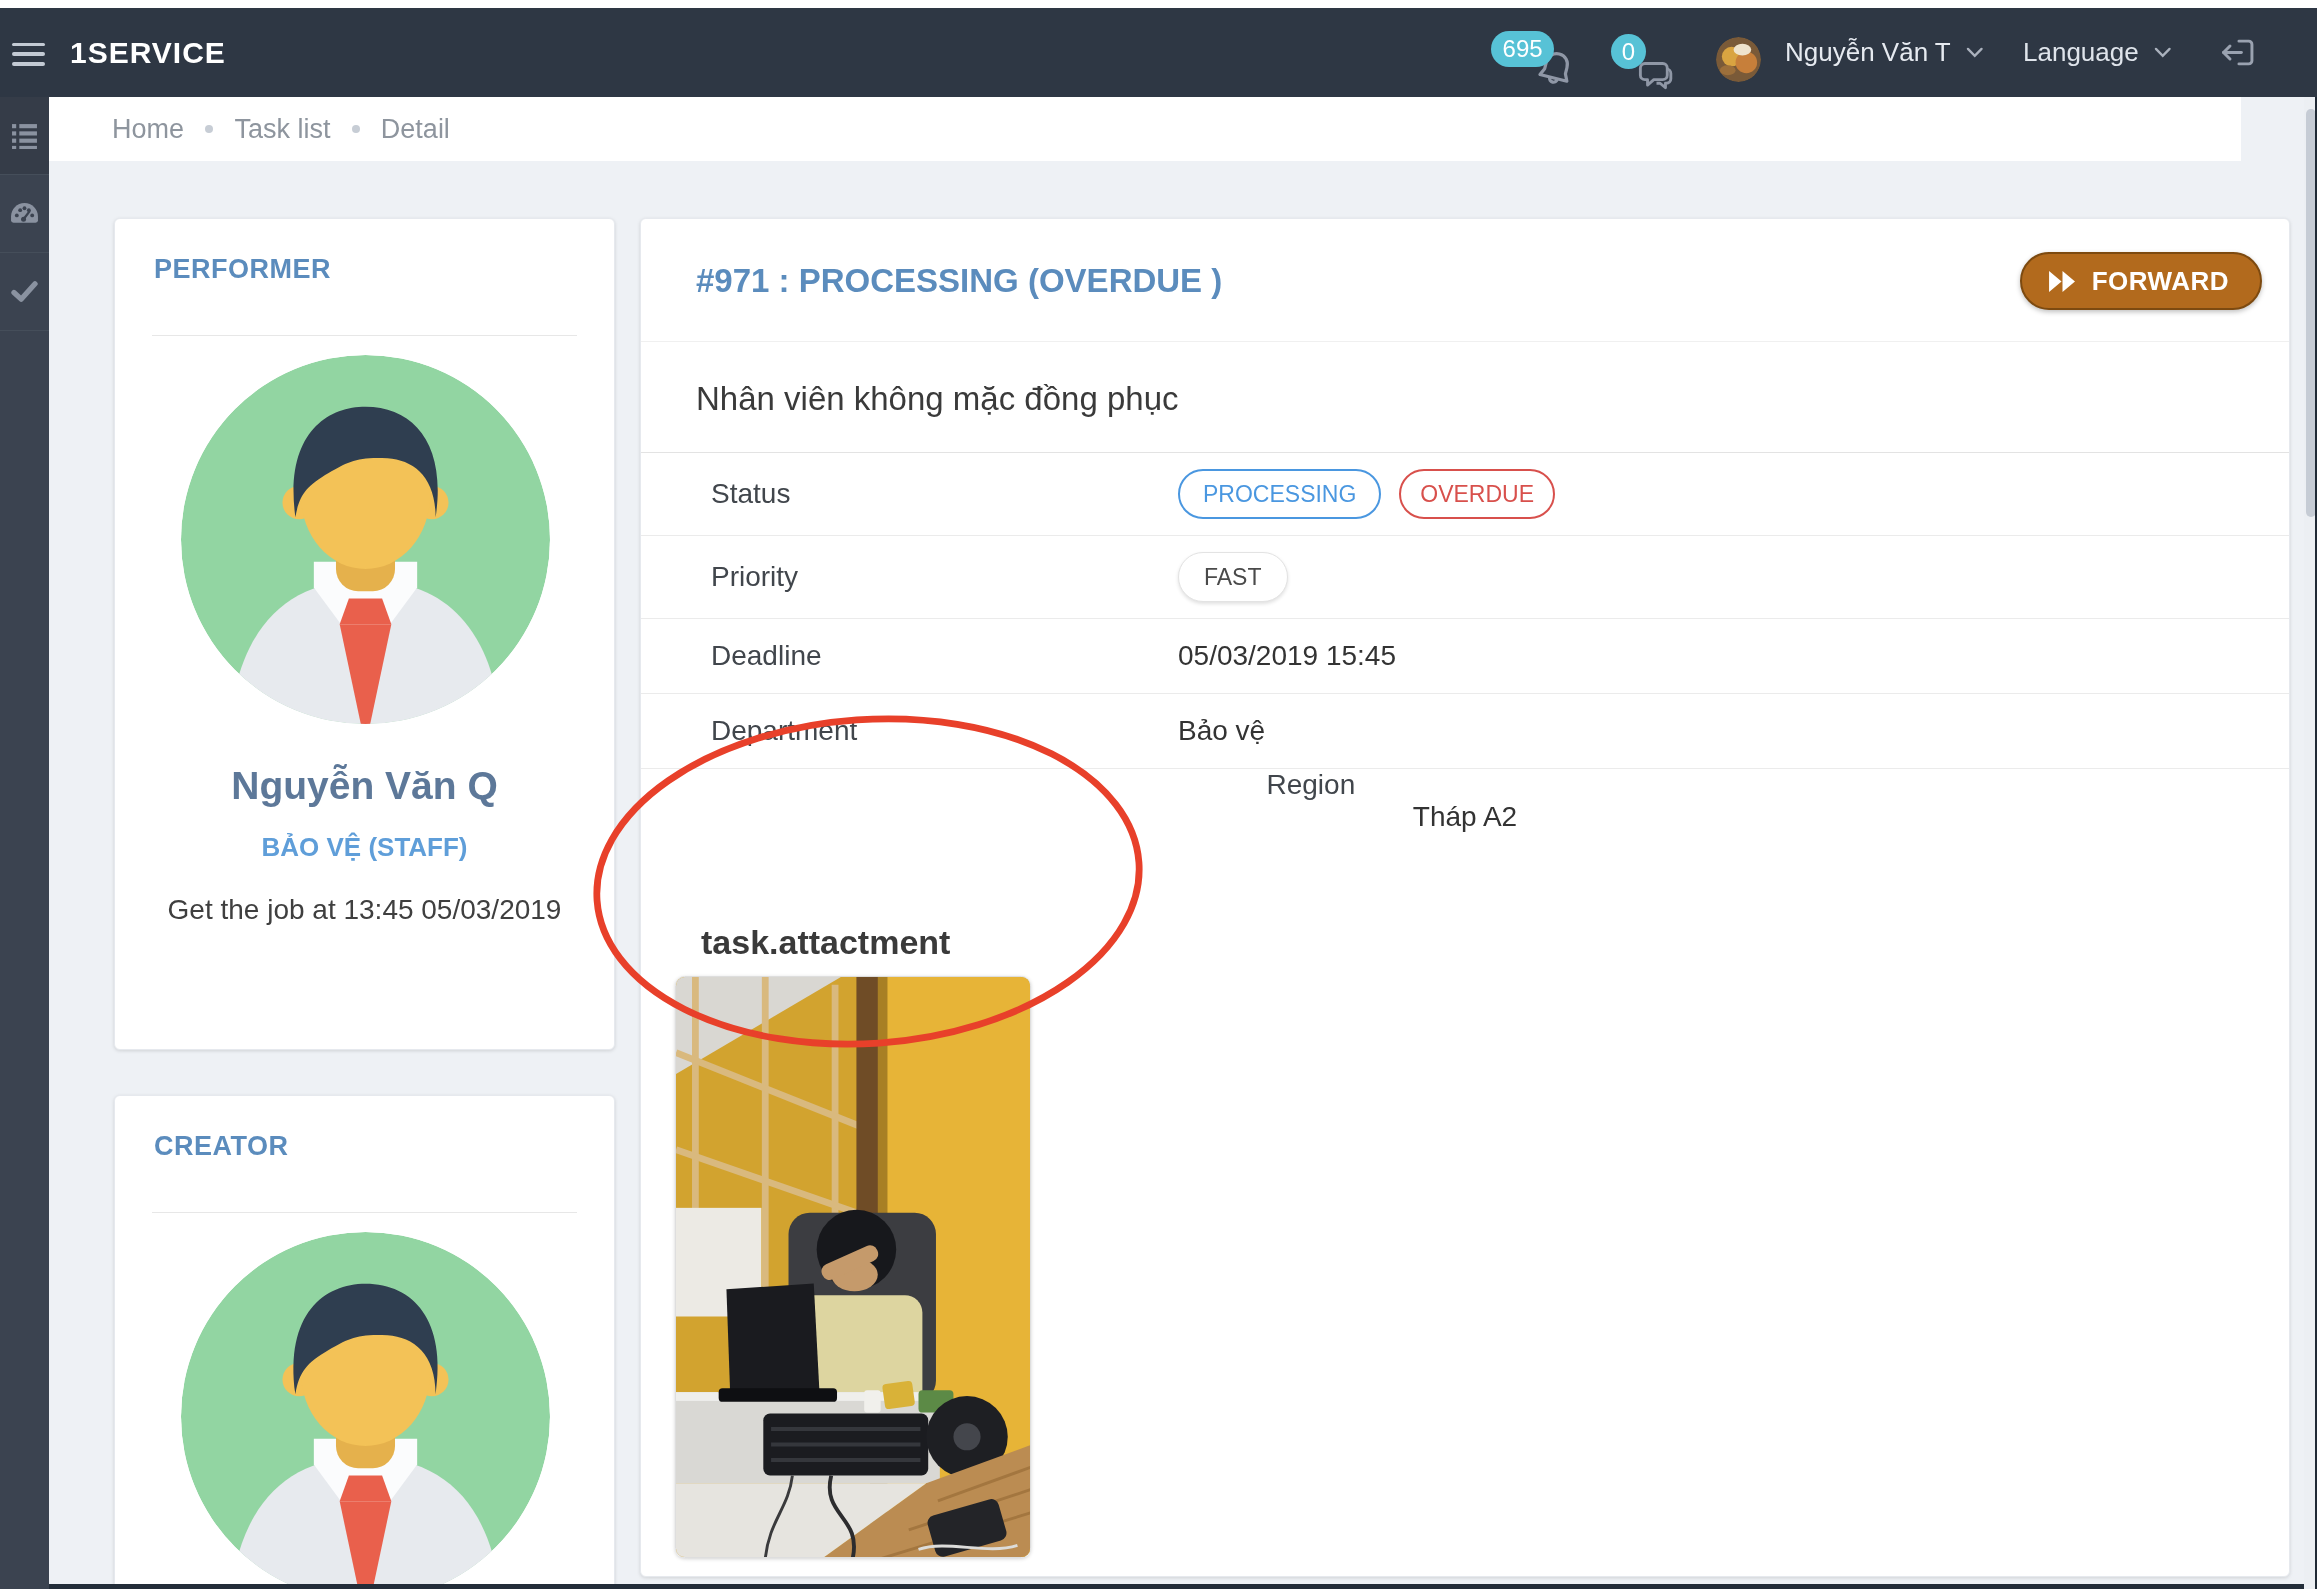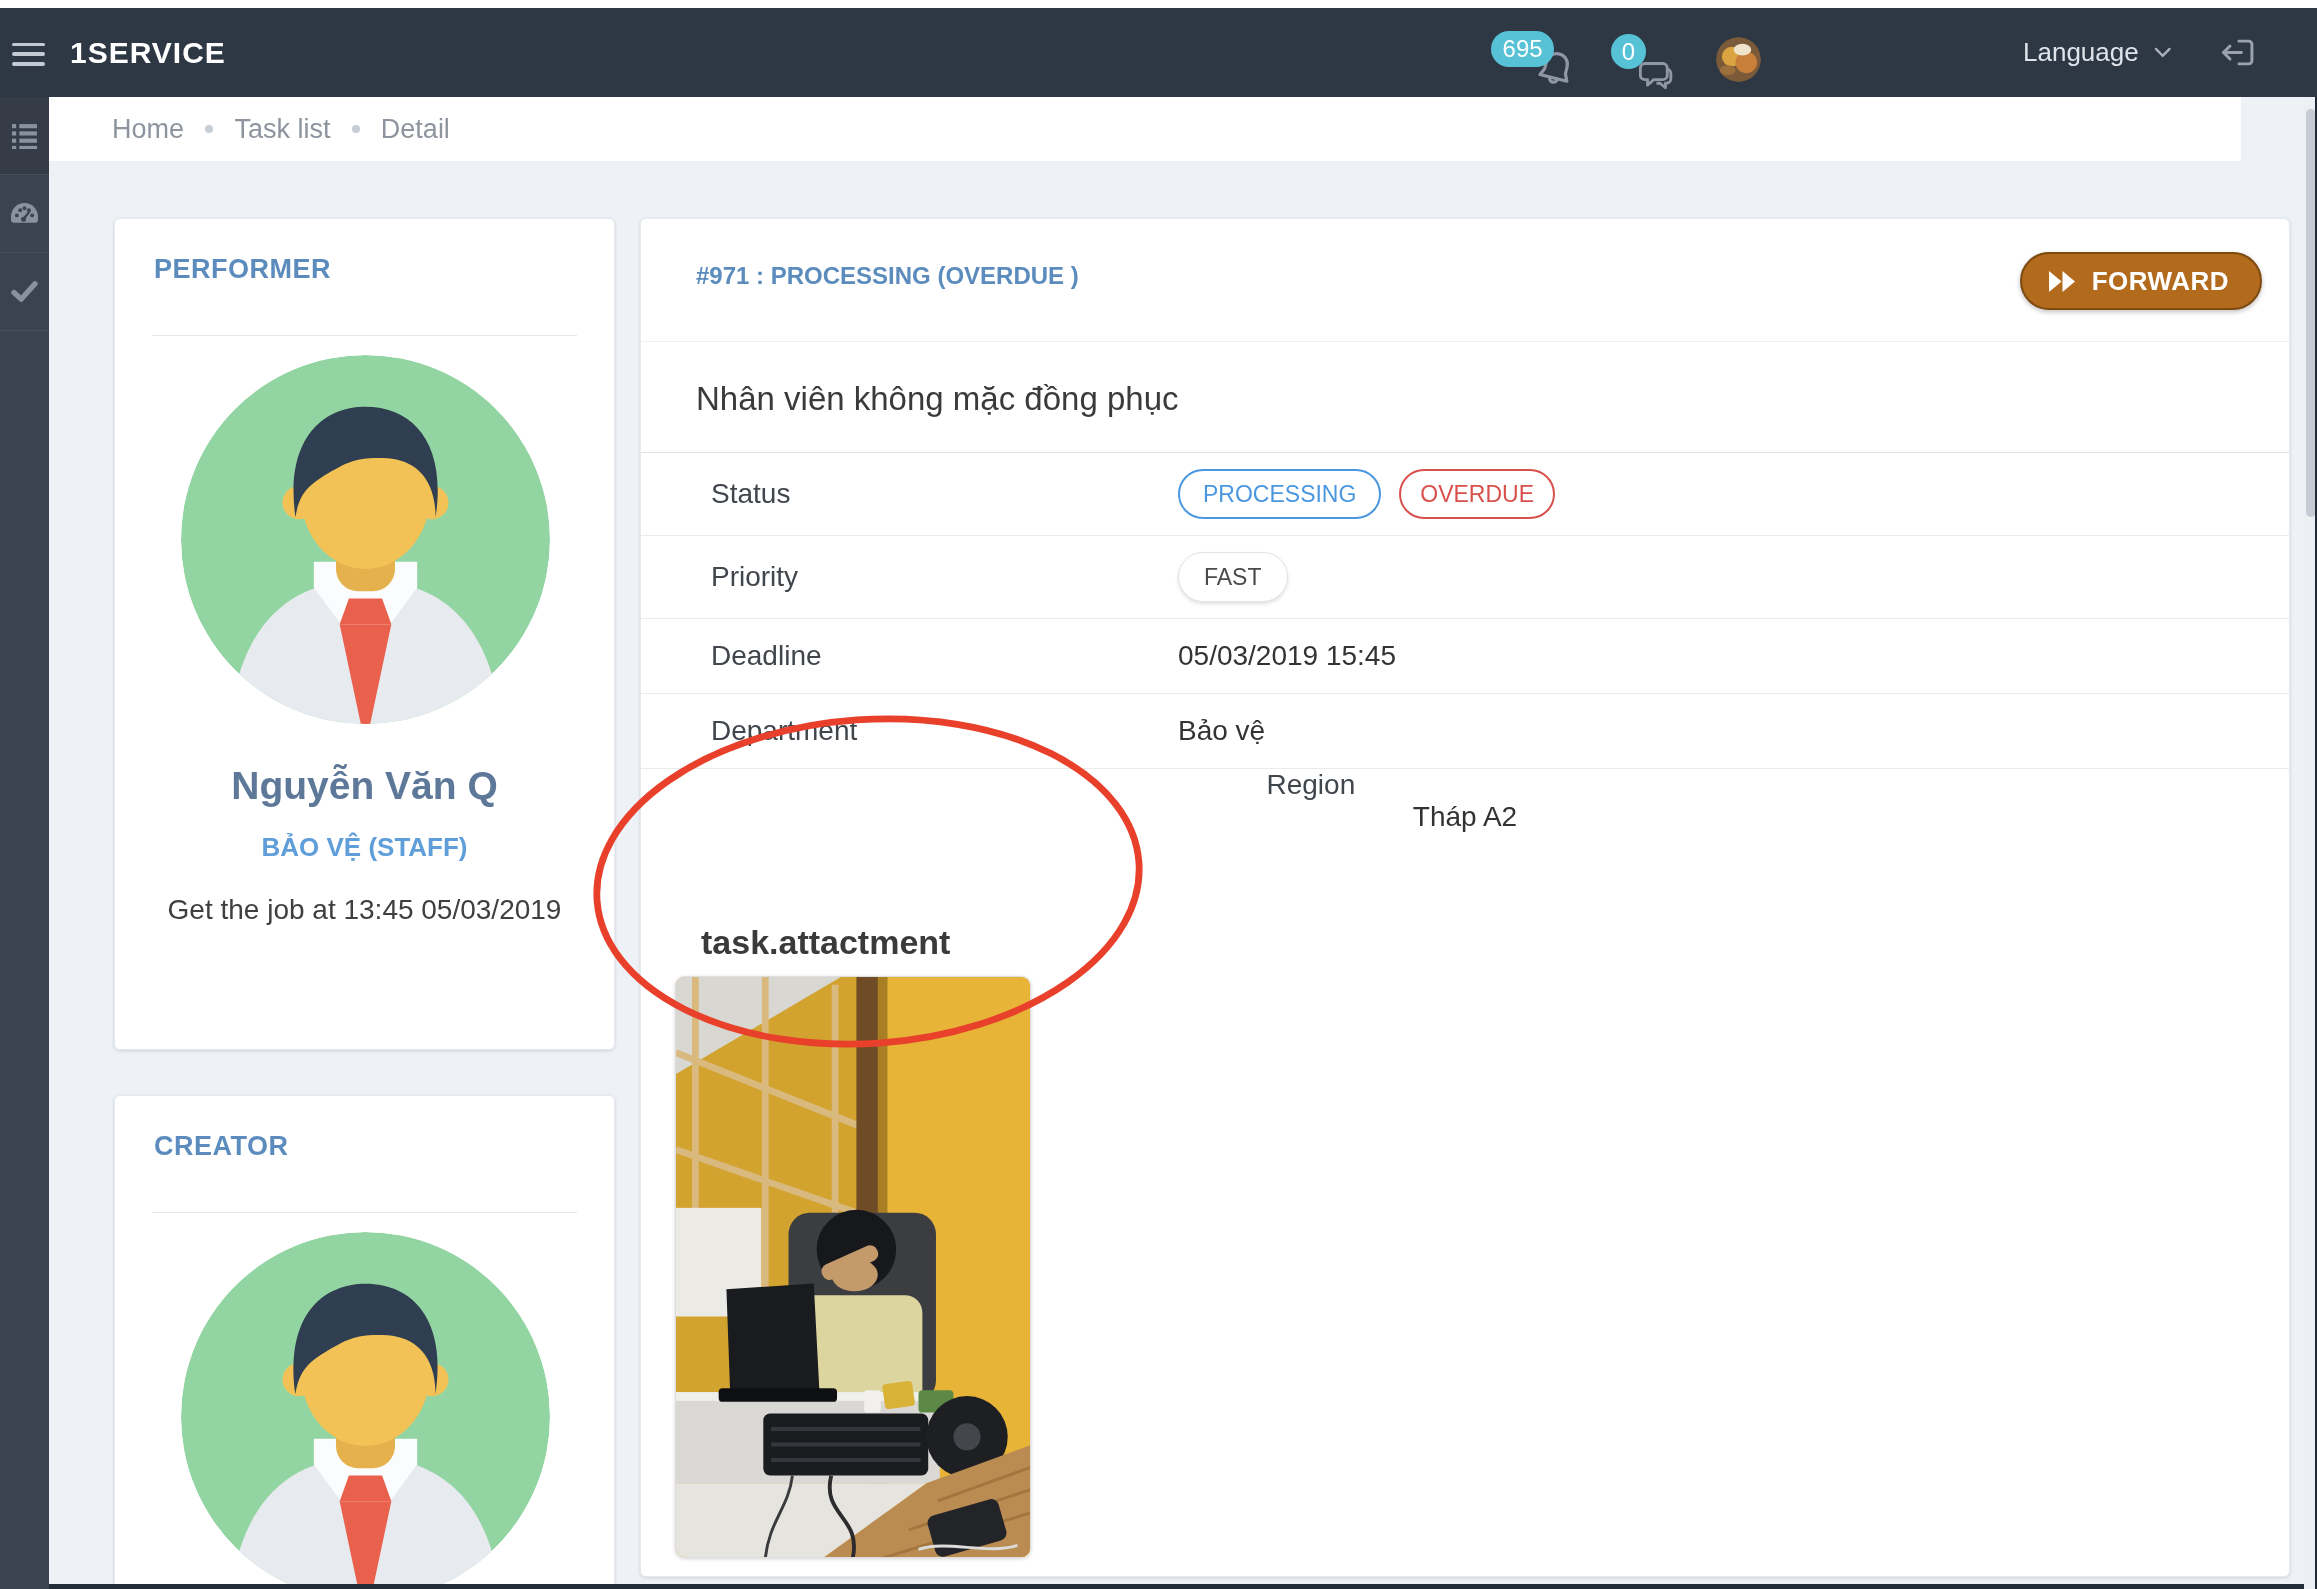--- a/index.html
+++ b/index.html
@@ -49,21 +49,21 @@
   .big-avatar{position:absolute;left:66px;top:136px;width:369px;height:369px;}
   .perf-name{position:absolute;left:0;width:100%;top:545px;text-align:center;
              font-size:39px;font-weight:700;color:#5d7899;}
   .perf-role{position:absolute;left:0;width:100%;top:613px;text-align:center;
              font-size:26px;font-weight:700;color:#5f9ed9;}
   .perf-assigned{position:absolute;left:0;width:100%;top:675px;text-align:center;
              font-size:28px;color:#3f3f3f;}
 
   .main-card{left:640px;top:218px;width:1650px;height:1359px;}
   .main-head{position:absolute;left:0;top:0;width:100%;height:123px;border-bottom:1.9px solid #f0f0f0;}
-  .task-id{position:absolute;left:55px;top:43px;font-size:24px;font-weight:700;color:#5b8cbd;}
+  .task-id{position:absolute;left:55px;top:43px;font-size:33px;font-weight:700;color:#5b8cbd;}
   .forward-btn{position:absolute;right:27px;top:33px;height:58px;padding:0 31px 0 25px;
                border-radius:31px;background:#b26a1d;border:2.9px solid #7d4a10;color:#fff;
                font-family:"Liberation Sans",sans-serif;
                font-weight:700;font-size:26px;display:flex;align-items:center;gap:13.6px;
                box-shadow:0 1.9px 5.8px rgba(0,0,0,.25);cursor:pointer;letter-spacing:0.5px;}
   .task-title{position:absolute;left:55px;top:161px;font-size:33px;font-weight:300;color:#3a3a3a;}
   .rows{position:absolute;left:0;top:233px;width:100%;border-top:1px solid #e3e3e3;}
   .frow{display:flex;align-items:center;border-bottom:1px solid #ebebeb;}
   .frow.h86{height:83px;}.frow.h77{height:75px;}
   .frow.last{border-bottom:none;flex-direction:column;}
@@ -143,20 +143,26 @@
 
     <div class="nav-avatar">
       <svg width="45" height="45" viewBox="0 0 46 46">
         <circle cx="23" cy="23" r="23" fill="#7a5a38"></circle>
         <circle cx="16" cy="20" r="10" fill="#d9a441"></circle>
         <circle cx="31" cy="26" r="11" fill="#c77f3a"></circle>
         <ellipse cx="27" cy="13" rx="9" ry="6" fill="#efe3cc"></ellipse>
         <ellipse cx="12" cy="34" rx="8" ry="5" fill="#9c6f3b"></ellipse>
       </svg>
     </div>
+    <div class="nav-user">
+      <span>Nguyễn Văn T</span>
+      <svg width="17.5" height="10.7" viewBox="0 0 18 11">
+        <path d="M2,2 L9,9 L16,2" fill="none" stroke="#aab1bd" stroke-width="2.4" stroke-linecap="round"></path>
+      </svg>
+    </div>
     <div class="nav-lang">
       <span>Language</span>
       <svg width="17.5" height="10.7" viewBox="0 0 18 11">
         <path d="M2,2 L9,9 L16,2" fill="none" stroke="#aab1bd" stroke-width="2.4" stroke-linecap="round"></path>
       </svg>
     </div>
     <svg class="nav-logout" width="39" height="39" viewBox="0 0 24 24">
       <g fill="none" stroke="#9aa2b0" stroke-width="1.8" stroke-linecap="round" stroke-linejoin="round">
         <path d="M13.5,5 h6 a2,2 0 0 1 2,2 v10 a2,2 0 0 1 -2,2 h-6"></path>
         <path d="M15,12 h-11"></path>

